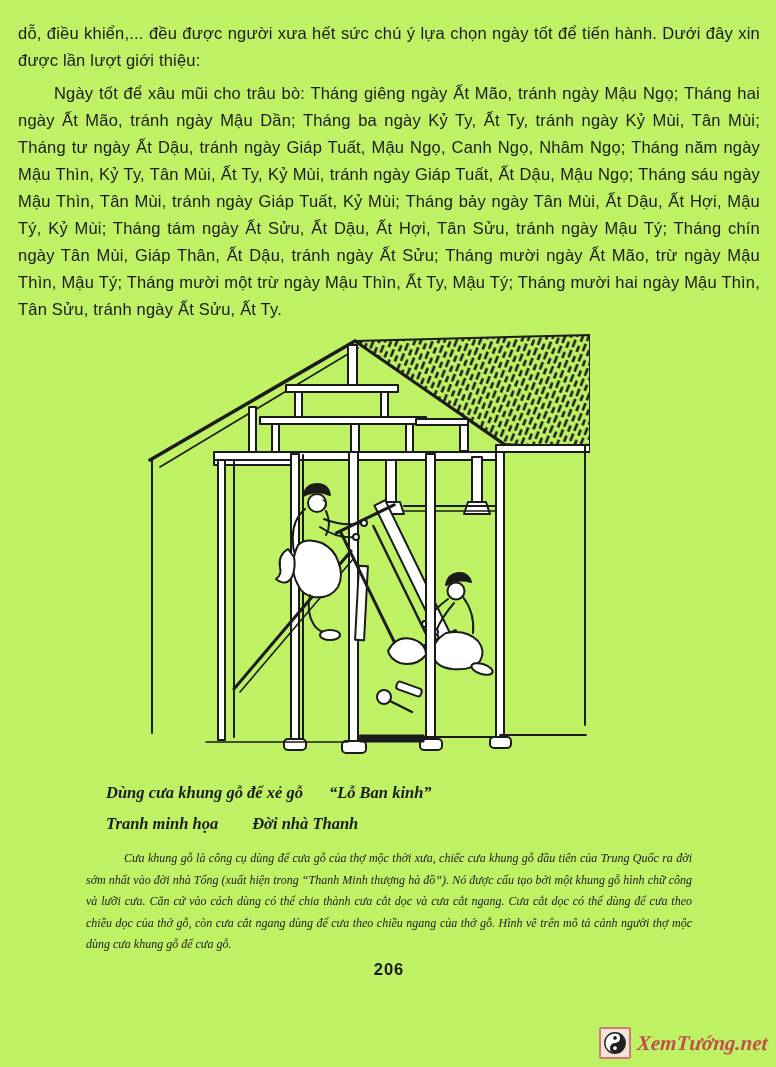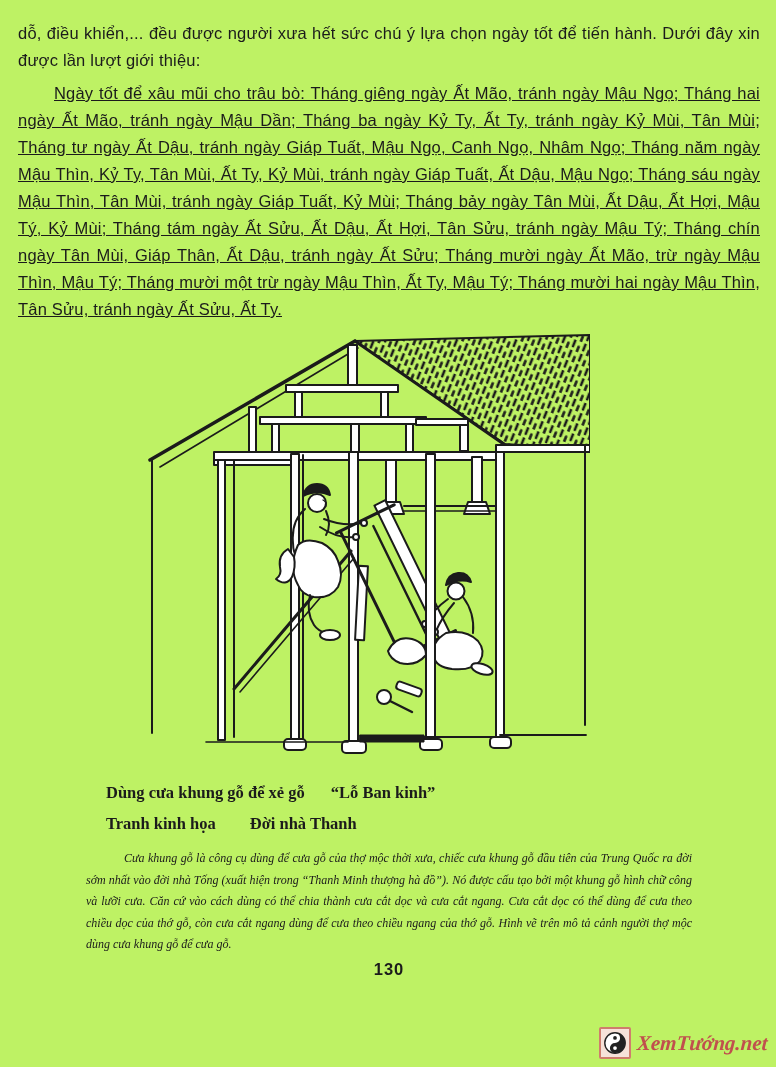--- a/index.html
+++ b/index.html
@@ -14,26 +14,27 @@
     box-sizing:border-box;
     padding:20px 16px 0 18px;
   }
   .body-text{
     margin:0;
     font-size:16.5px;
     line-height:27px;
     text-align:justify;
     letter-spacing:0.2px;
   }
-  .days{margin-top:6px;text-indent:36px;text-decoration:underline;}
+  .days{margin-top:6px;text-indent:36px;}
   .figure{margin:10px 0 0 130px;width:442px;}
   .figure svg{display:block;}
   .captions{
     margin:10px 0 0 88px;
     font-family:"Liberation Serif",serif;
+    font-style:italic;
     font-weight:bold;
     font-size:16.5px;
   }
   .cap-row{height:31px;}
   .cap-gap-a{margin-left:26px;}
   .cap-gap-b{margin-left:34px;}
   .desc{
     margin:3px 0 0 68px;
     width:606px;
     font-family:"Liberation Serif",serif;
@@ -197,27 +198,27 @@
         <rect x="248" y="352" width="26" height="8" rx="3" transform="rotate(20 261 356)"></rect>
       </g>
     </svg>
   </figure>
 
   <div class="captions">
     <div class="cap-row">
       <span>Dùng cưa khung gỗ để xẻ gỗ</span><span class="cap-gap-a">“Lỗ Ban kinh”</span>
     </div>
     <div class="cap-row">
-      <span>Tranh kinh họa</span><span class="cap-gap-b">Đời nhà Thanh</span>
+      <span>Tranh minh họa</span><span class="cap-gap-b">Đời nhà Thanh</span>
     </div>
   </div>
 
   <p class="desc">Cưa khung gỗ là công cụ dùng để cưa gỗ của thợ mộc thời xưa, chiếc cưa khung gỗ đầu tiên của Trung Quốc ra đời sớm nhất vào đời nhà Tống (xuất hiện trong “Thanh Minh thượng hà đồ”). Nó được cấu tạo bởi một khung gỗ hình chữ công và lưỡi cưa. Căn cứ vào cách dùng có thể chia thành cưa cắt dọc và cưa cắt ngang. Cưa cắt dọc có thể dùng để cưa theo chiều dọc của thớ gỗ, còn cưa cắt ngang dùng để cưa theo chiều ngang của thớ gỗ. Hình vẽ trên mô tả cảnh người thợ mộc dùng cưa khung gỗ để cưa gỗ.</p>
 
-  <div class="page-number">130</div>
+  <div class="page-number">206</div>
 
   <div class="watermark">
     <span class="wm-icon">
       <svg width="26" height="26" viewBox="0 0 28 28">
         <circle cx="14" cy="14" r="11" fill="#ffffff" stroke="#222222" stroke-width="1.5"></circle>
         <path d="M14,3 a11,11 0 0 1 0,22 a5.5,5.5 0 0 1 0,-11 a5.5,5.5 0 0 0 0,-11 Z" fill="#222222"></path>
         <circle cx="14" cy="8.5" r="2" fill="#222222"></circle>
         <circle cx="14" cy="19.5" r="2" fill="#ffffff"></circle>
       </svg>
     </span>

